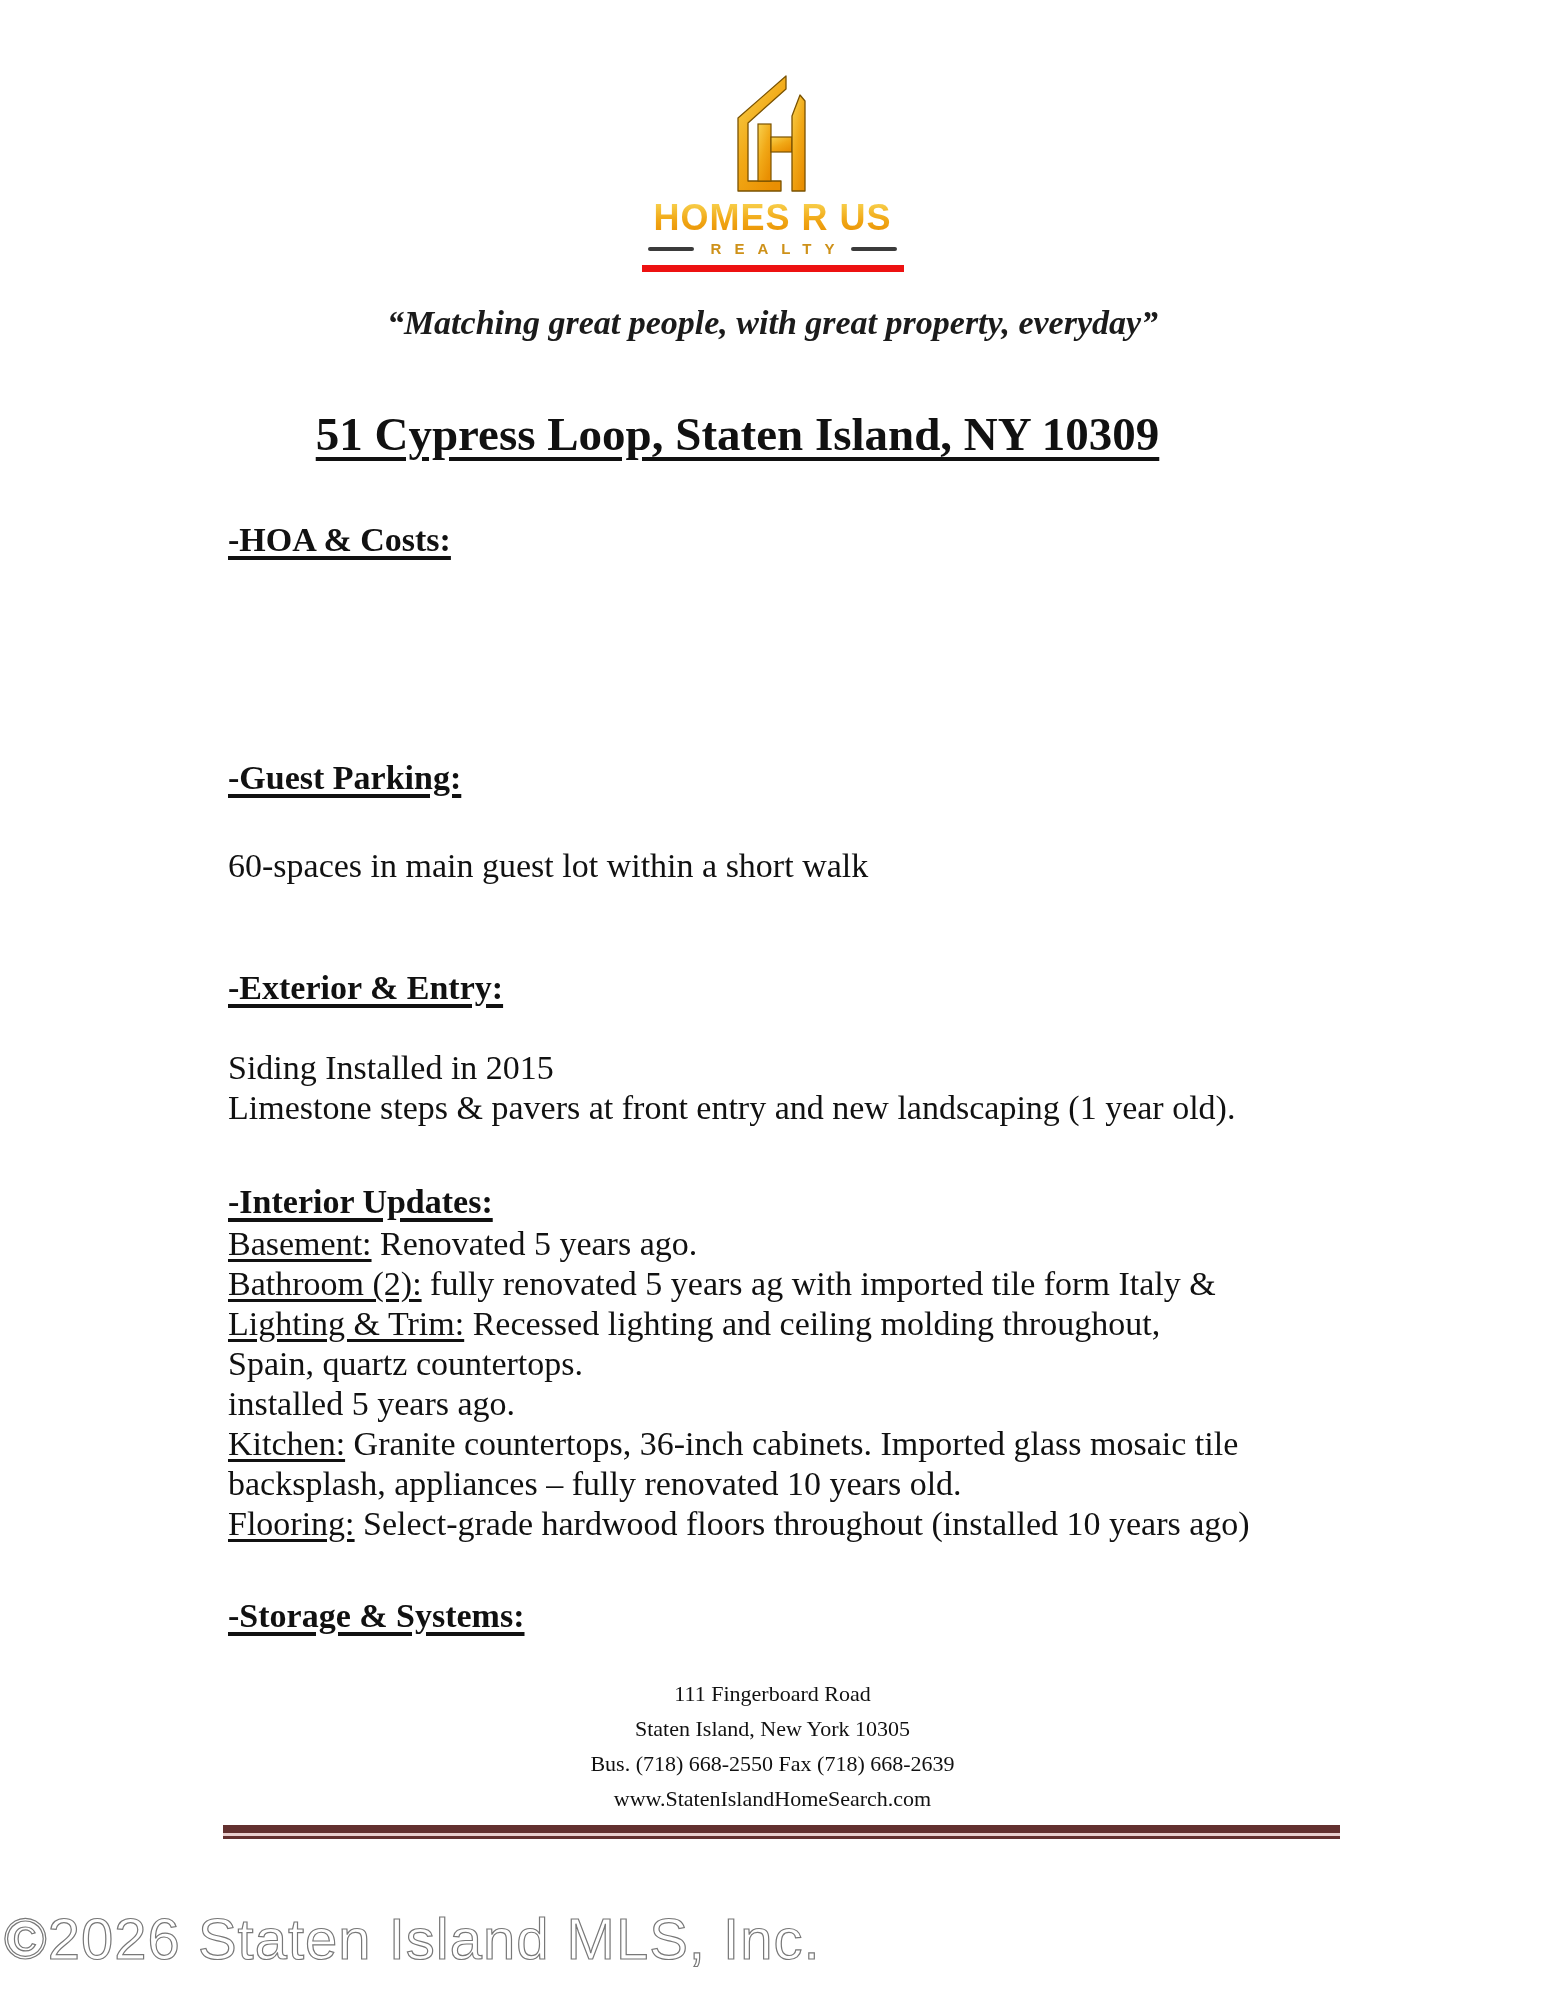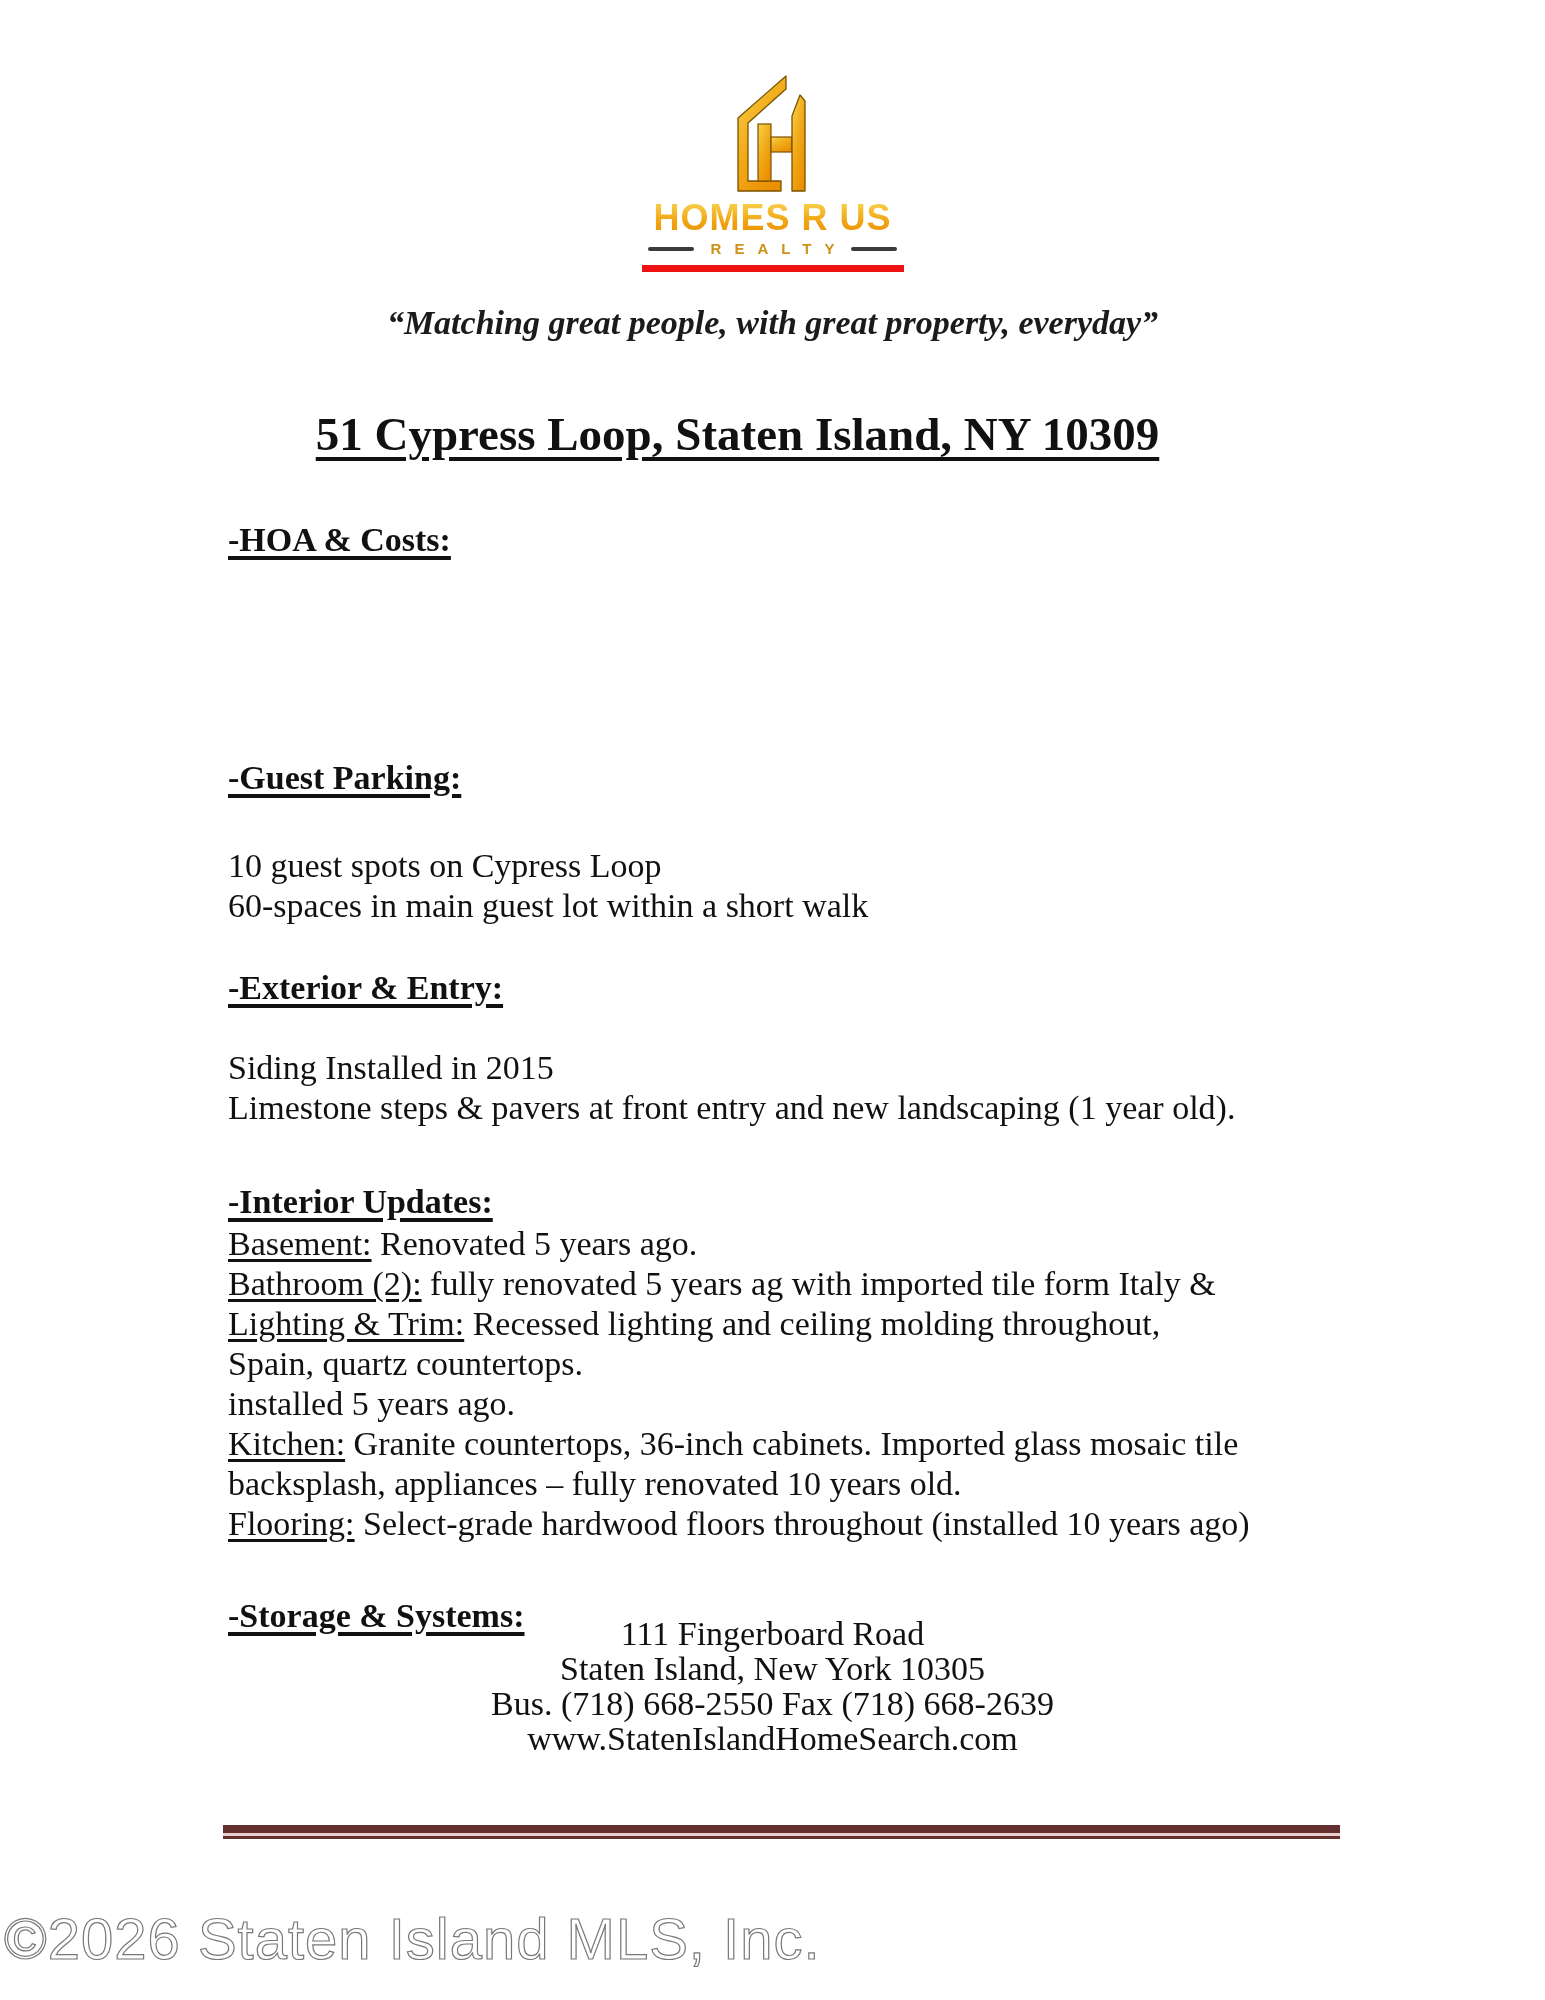--- a/index.html
+++ b/index.html
@@ -62,22 +62,22 @@
   .lbl{text-decoration:underline;text-decoration-thickness:2.5px;text-underline-offset:4px;}
 
   #sec-hoa-h{top:520px;}   #sec-hoa-l{top:600px;}
   #sec-guest-h{top:758px;} #sec-guest-l{top:846px;}
   #sec-ext-h{top:968px;}   #sec-ext-l{top:1048px;}
   #sec-int-h{top:1182px;}  #sec-int-l{top:1224px;}
   #sec-sto-h{top:1596px;}  #sec-sto-l{top:1639px;}
 
   
   .footer{
-    position:absolute;top:1616px;left:0;width:100%;
-    text-align:center;font-size:34px;line-height:35px;
+    position:absolute;top:1676px;left:0;width:100%;
+    text-align:center;font-size:22px;line-height:35px;
   }
 
   
   .rule{
     position:absolute;top:1825px;left:223px;width:1117px;
     height:3px;background:#E9CFCE;
     border-top:8px solid #63302F;border-bottom:3px solid #63302F;
   }
 
   
@@ -118,21 +118,20 @@
     <div class="redline"></div>
   </div>
 
   <div class="tagline">“Matching great people, with great property, everyday”</div>
   <div class="title">51 Cypress Loop, Staten Island, NY 10309</div>
 
   <div class="heading" id="sec-hoa-h">-HOA &amp; Costs:</div>
 
   <div class="heading" id="sec-guest-h">-Guest Parking:</div>
   <div class="body-lines" id="sec-guest-l">
-    <div class="bl">10 guest spots on Cypress Loop</div>
     <div class="bl">60-spaces in main guest lot within a short walk</div>
   </div>
 
   <div class="heading" id="sec-ext-h">-Exterior &amp; Entry:</div>
   <div class="body-lines" id="sec-ext-l">
     <div class="bl">Siding Installed in 2015</div>
     <div class="bl">Limestone steps &amp; pavers at front entry and new landscaping (1 year old).</div>
   </div>
 
   <div class="heading" id="sec-int-h">-Interior Updates:</div>

